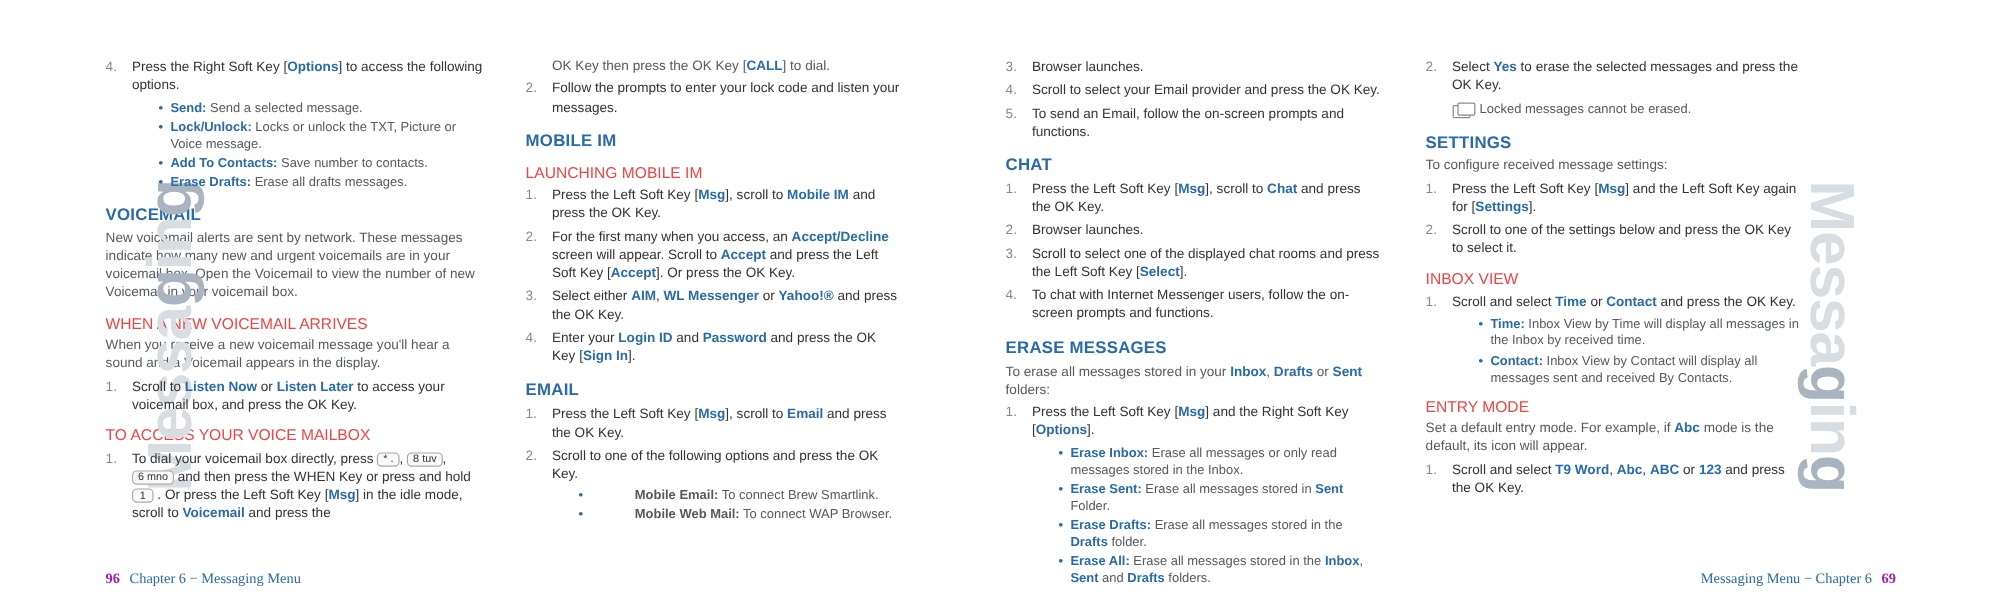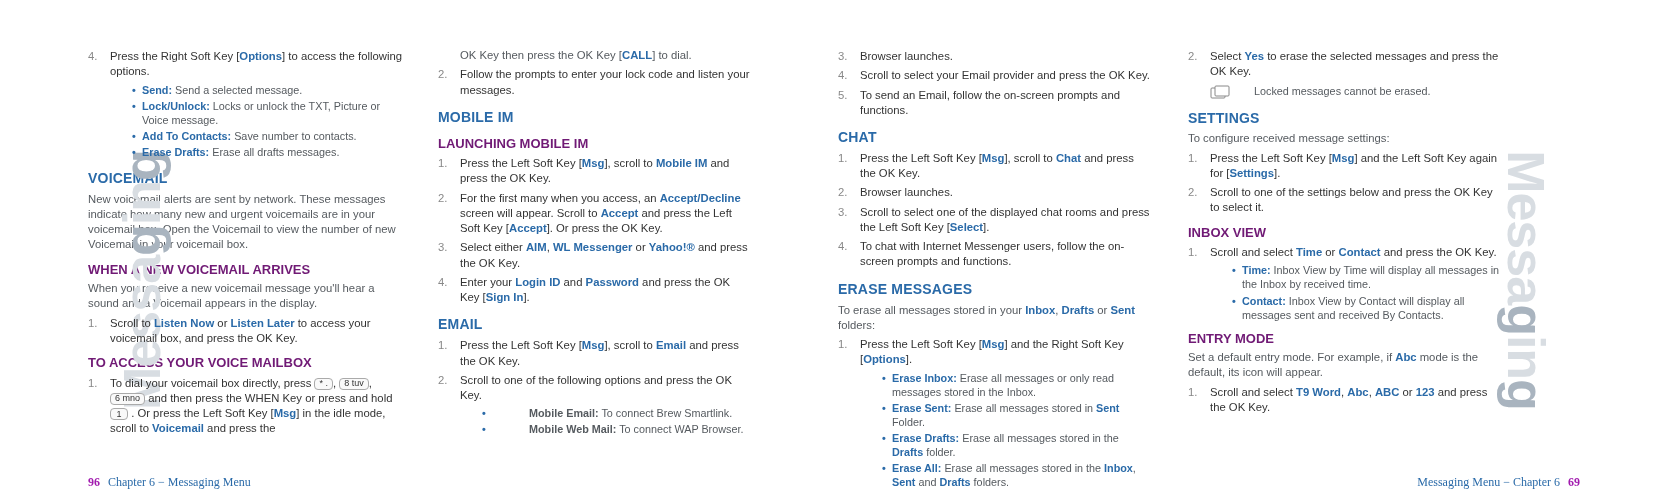--- a/index.html
+++ b/index.html
@@ -5,38 +5,38 @@
   * { margin: 0; padding: 0; box-sizing: border-box; }
   body { font-family: "Myriad Pro", "Segoe UI", Arial, sans-serif; font-size: 12px; color: #333; background: #fff; width: 1668px; height: 502px; position: relative; overflow: hidden; }
   .page { display: flex; gap: 0; padding: 30px 50px 10px 70px; height: 100%; margin-top: 15px; }
   .col { width: 350px; padding: 0 18px; line-height: 1.35; }
   .col:nth-child(3) { margin-left: 50px; }
   .side-label { position: absolute; font-size: 52px; font-weight: bold; letter-spacing: -1px; color: #d8dde2; transform-origin: center; }
   .side-left { left: 12px; top: 250px; transform: rotate(-90deg) translateX(0); }
   .side-right { right: 12px; top: 250px; transform: rotate(90deg) translateX(0); }
   .side-label .accent { color: #a9b4bf; }
   h2 { color: #2a6aa8; font-size: 14px; font-weight: bold; margin: 10px 0 4px; letter-spacing: 0.2px; }
-  h3 { color: #701a75; font-size: 13px; font-weight: bold; margin: 8px 0 3px; }
+  h3 { color: #ef4444; font-size: 13px; font-weight: normal; margin: 8px 0 3px; }
   p { color: #555a5f; font-size: 11.3px; margin: 3px 0; line-height: 1.35; }
   ol { list-style: none; counter-reset: item; padding-left: 0; }
   ol > li { counter-increment: item; position: relative; padding-left: 22px; margin: 4px 0; font-size: 11.3px; color: #333; line-height: 1.35; }
   ol > li::before { content: counter(item) "."; position: absolute; left: 0; top: 0; color: #888; font-weight: normal; }
   ol.start4 { counter-reset: item 3; }
   ol.start2 { counter-reset: item 1; }
   ol.cont3 { counter-reset: item 2; }
   ul.bullets { list-style: none; padding-left: 22px; margin: 3px 0; }
   ul.bullets > li { position: relative; padding-left: 10px; margin: 2px 0; font-size: 10.8px; color: #555a5f; line-height: 1.3; }
   ul.bullets > li::before { content: "•"; position: absolute; left: 0; color: #2a6aa8; font-weight: bold; }
   b.blue, .blue { color: #2a6aa8; font-weight: bold; }
   .footer { position: absolute; bottom: 12px; font-size: 12px; color: #2a6aa8; font-family: Georgia, "Times New Roman", serif; }
   .footer-left { left: 80px; }
   .footer-right { right: 80px; }
   .footer .pg { font-weight: bold; color: #a21caf; margin: 0 8px; }
   .keycap { display: inline-flex; align-items: center; justify-content: center; border: 1px solid #aaa; border-radius: 4px; padding: 0 4px; font-size: 9px; height: 12px; min-width: 18px; background: #f9f9f9; vertical-align: middle; line-height: 1; }
-  .note-row { display: flex; gap: 22px; align-items: flex-start; margin: 4px 0 8px 22px; font-size: 10.8px; color: #555a5f; }
+  .note-row { display: flex; gap: 1px; align-items: flex-start; margin: 4px 0 8px 22px; font-size: 10.8px; color: #555a5f; }
   .note-row svg { flex: 0 0 auto; margin-top: 1px; }
   strong { font-weight: bold; padding-left: 37px; }
 </style>
 </head>
 <body>
 
 <div class="side-label side-left">
   <span>Messa</span><span class="accent">g</span><span>in</span><span class="accent">g</span>
 </div>
 <div class="side-label side-right">

